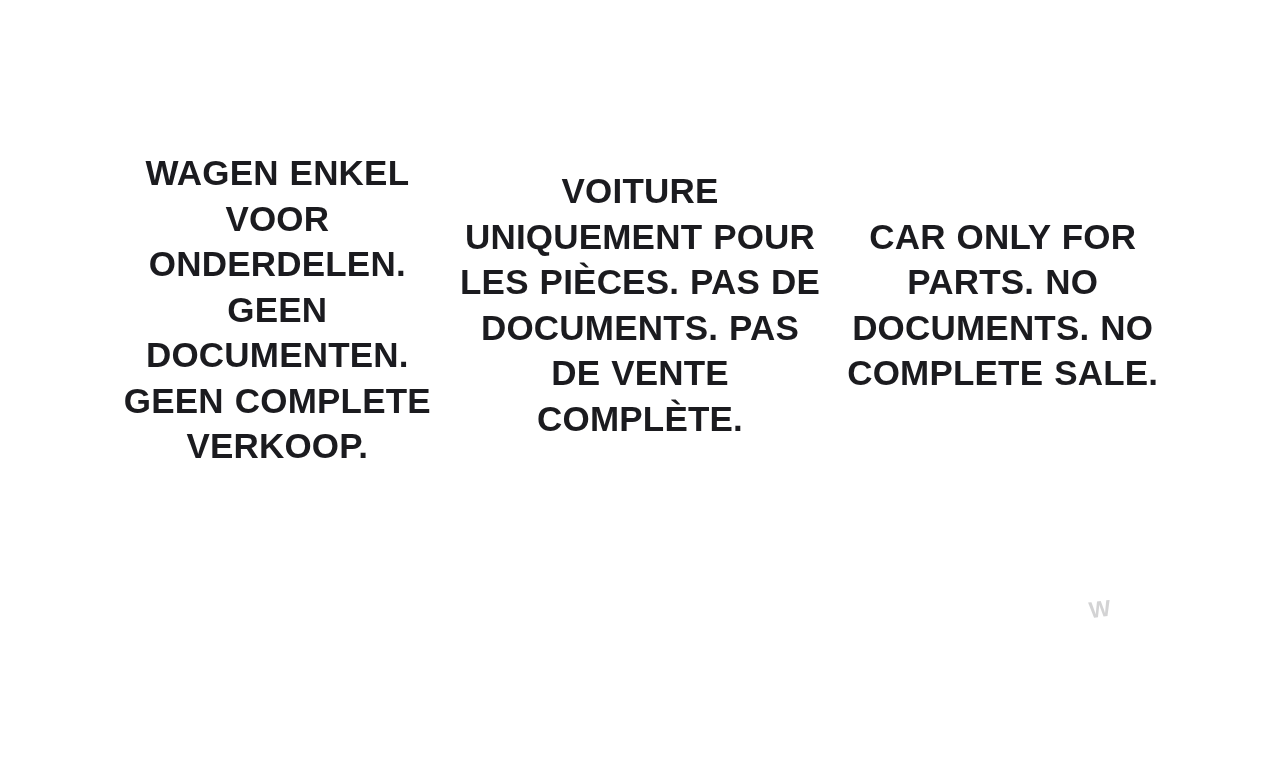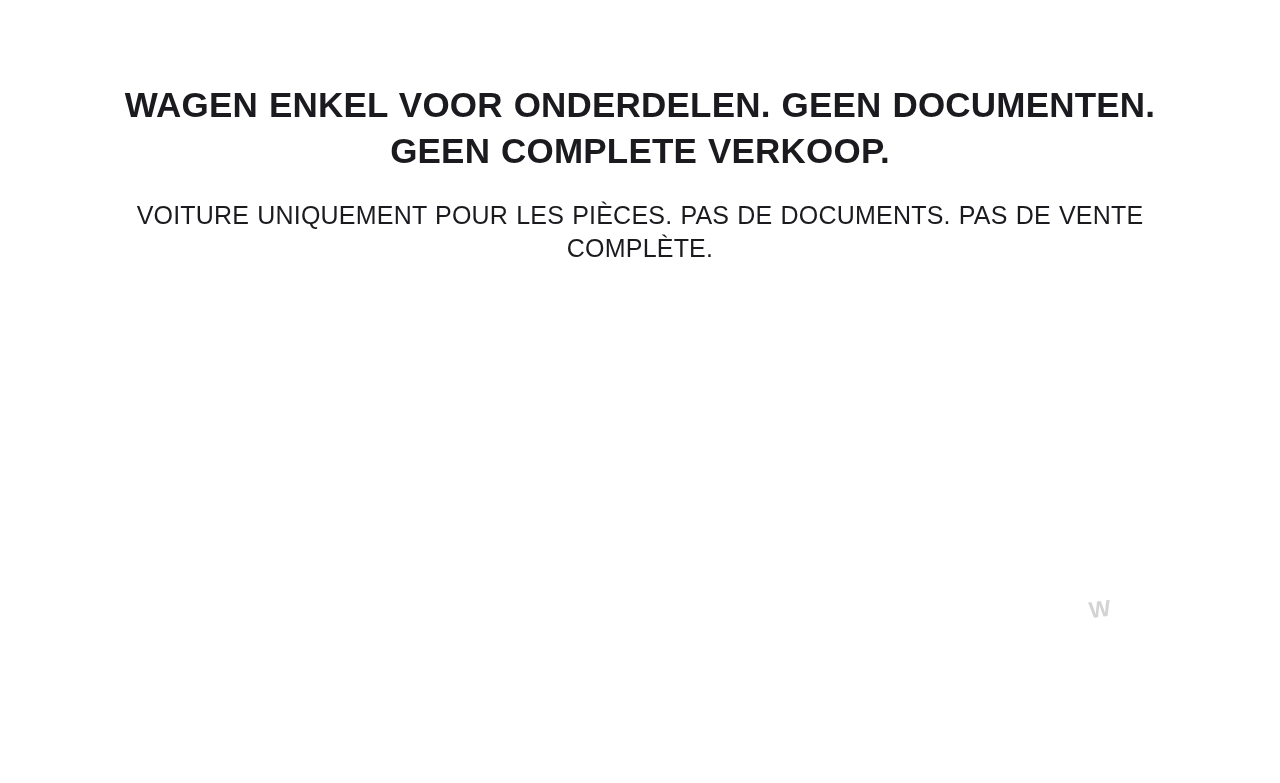--- a/index.html
+++ b/index.html
@@ -14,40 +14,39 @@
     color: #1a1a1a;
     overflow: hidden;
   }
   #notice-sheet {
     position: relative;
     width: 1280px;
     height: 603px;
     box-sizing: border-box;
     padding: 72px 96px 40px 96px;
     display: flex;
-    flex-direction: column;
     align-items: center;
     justify-content: flex-start;
   }
   .notice-line {
     width: 1088px;
     text-align: center;
     line-height: 1.30;
     letter-spacing: 0.2px;
     word-spacing: 1px;
     color: #1b1b1f;
   }
   .notice-line.bold {
     font-weight: 700;
     font-size: 35px;
     margin: 0 0 26px 0;
   }
   .notice-line.regular {
-    font-weight: 400;
-    font-size: 25px;
+    font-weight: 700;
+    font-size: 35px;
     margin: 0 0 26px 0;
   }
   .notice-line.first {
     margin-top: 10px;
   }
   .notice-line.last {
     margin-bottom: 0;
   }
   #watermark-text {
     position: absolute;
@@ -66,18 +65,19 @@
 </style>
 </head>
 <body>
 
 <div id="notice-sheet">
 
   <p class="notice-line bold first">WAGEN ENKEL VOOR ONDERDELEN. GEEN DOCUMENTEN. GEEN COMPLETE VERKOOP.</p>
 
   <p class="notice-line regular">VOITURE UNIQUEMENT POUR LES PIÈCES. PAS DE DOCUMENTS. PAS DE VENTE COMPLÈTE.</p>
 
+  <p class="notice-line bold">CAR ONLY FOR PARTS. NO DOCUMENTS. NO COMPLETE SALE.</p>
 
 
 
   <span id="watermark-text">W</span>
 
 </div>
 
 </body></html>

